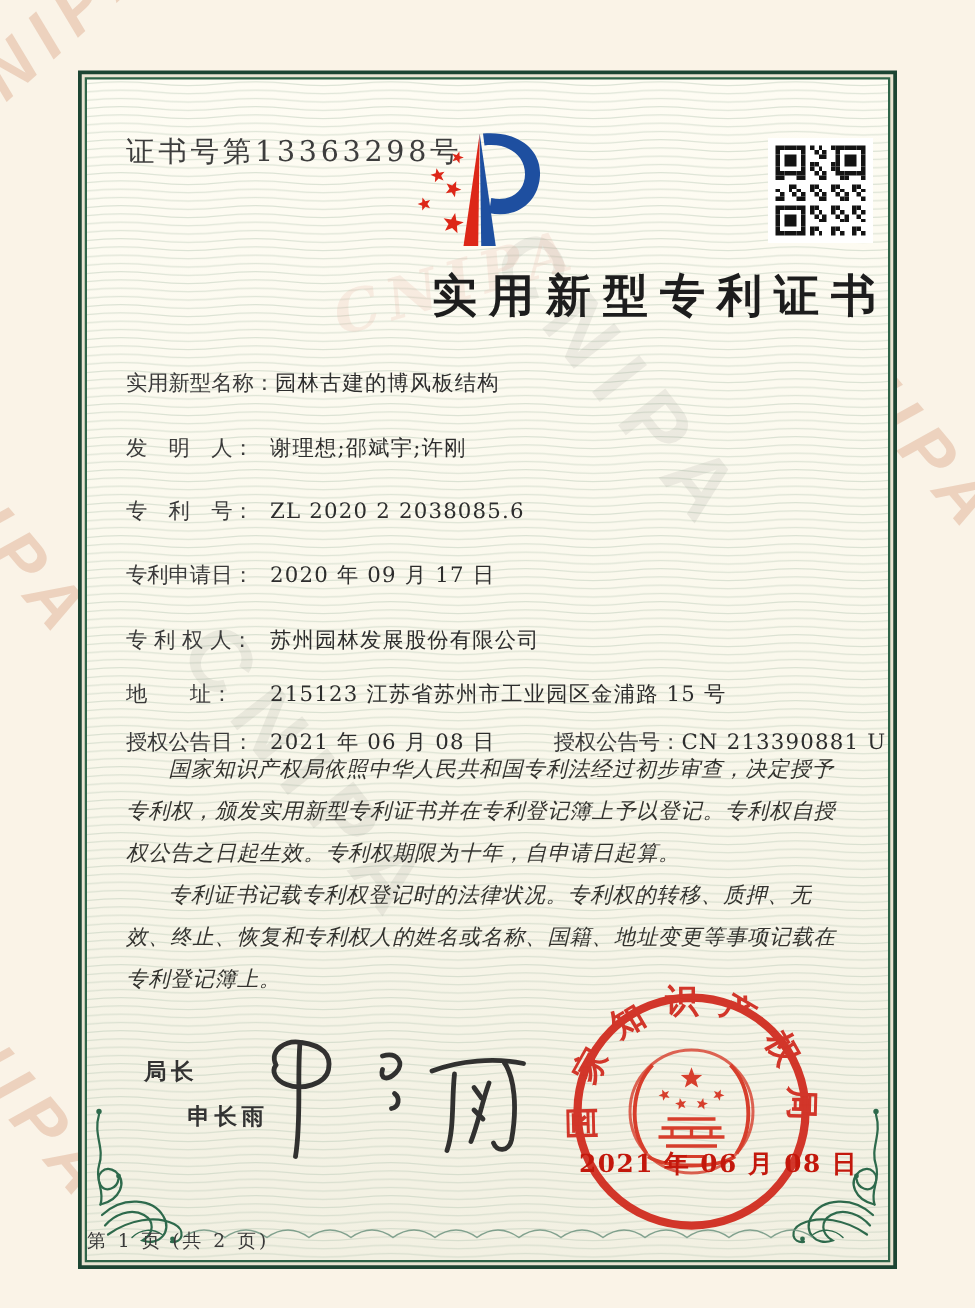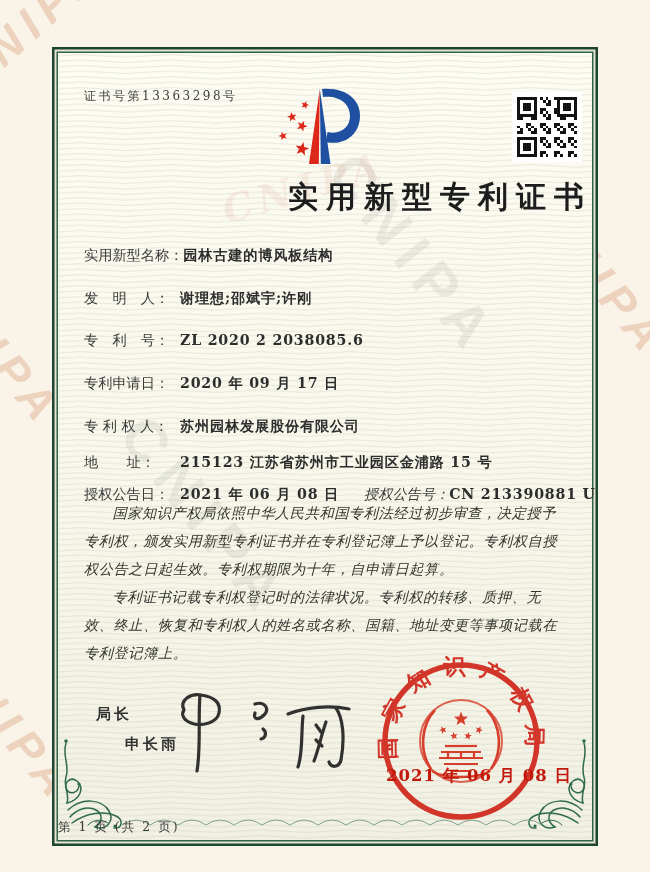--- a/index.html
+++ b/index.html
@@ -35,40 +35,40 @@
   .inwm-b{left:30px;top:430px;transform:rotate(52deg);}
   .inwm-pink{
     position:absolute;z-index:1;left:162px;top:112px;transform:rotate(-16deg);
     font:italic 700 38px "DejaVu Serif",serif;letter-spacing:6px;
     color:rgba(226,168,148,.18);white-space:nowrap;
   }
   
   .content{position:absolute;inset:0;z-index:2;}
   .cert-no{
     position:absolute;left:26px;top:35px;
-    font-size:12px;letter-spacing:2.5px;color:#3d3d3d;font-weight:500;
+    font-size:19px;letter-spacing:2.5px;color:#3d3d3d;font-weight:500;
   }
   .logo{position:absolute;left:208px;top:33px;width:118px;height:82px;}
   .qr{
     position:absolute;left:454px;top:39px;width:70px;height:70px;
     background:#fff;padding:0;box-sizing:border-box;
   }
   .qr-grid{
     position:absolute;left:5px;top:5px;width:60px;height:60px;
     display:grid;grid-template-columns:repeat(21,1fr);grid-template-rows:repeat(21,1fr);
   }
   .qr-grid div.on{background:#131313;}
   .title{
     position:absolute;left:0;top:124px;width:100%;text-align:right;
     font-size:30px;font-weight:600;letter-spacing:8px;color:#1d1d1d;
   }
   .frow{position:absolute;left:26px;font-size:14.2px;color:#323232;white-space:nowrap;}
   .frow .lbl{display:inline-block;min-width:96px;font-weight:500;color:#3a3a3a;}
-  .frow .val{letter-spacing:.8px;font-weight:700;color:#2d2d2d;margin-top:24px;}
-  .frow .lbl2{margin-left:25px;font-weight:500;color:#3a3a3a;font-style:italic;}
+  .frow .val{letter-spacing:.8px;font-weight:400;color:#2d2d2d;margin-top:24px;}
+  .frow .lbl2{margin-left:39px;font-weight:500;color:#3a3a3a;}
   .r1{top:193px}.r2{top:236px}.r3{top:278px}.r4{top:321px}
   .r5{top:364px}.r6{top:400px}.r7{top:432px}
   .paras{position:absolute;left:26px;top:446px;width:484px;}
   .paras p{
     margin:0;text-indent:2em;font-size:14.2px;line-height:28px;
     letter-spacing:.6px;color:#33332f;font-style:italic;
   }
   .sig-title{position:absolute;left:38px;top:652px;font:600 15px "Liberation Sans","DejaVu Sans",sans-serif;letter-spacing:3px;color:#333;}
   .sig-name{position:absolute;left:38px;top:682px;font:600 15px "Liberation Sans","DejaVu Sans",sans-serif;letter-spacing:3px;color:#333;margin-left:29px;}
   .sig-svg{position:absolute;left:112px;top:624px;width:220px;height:112px;}

